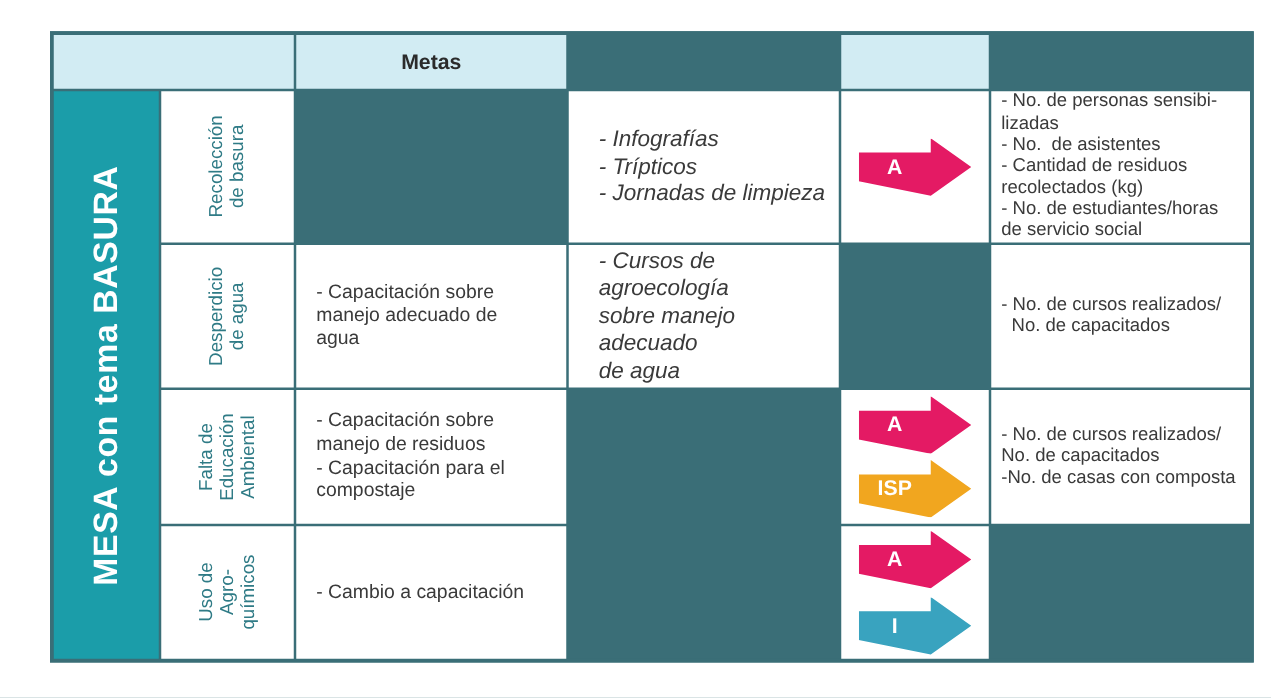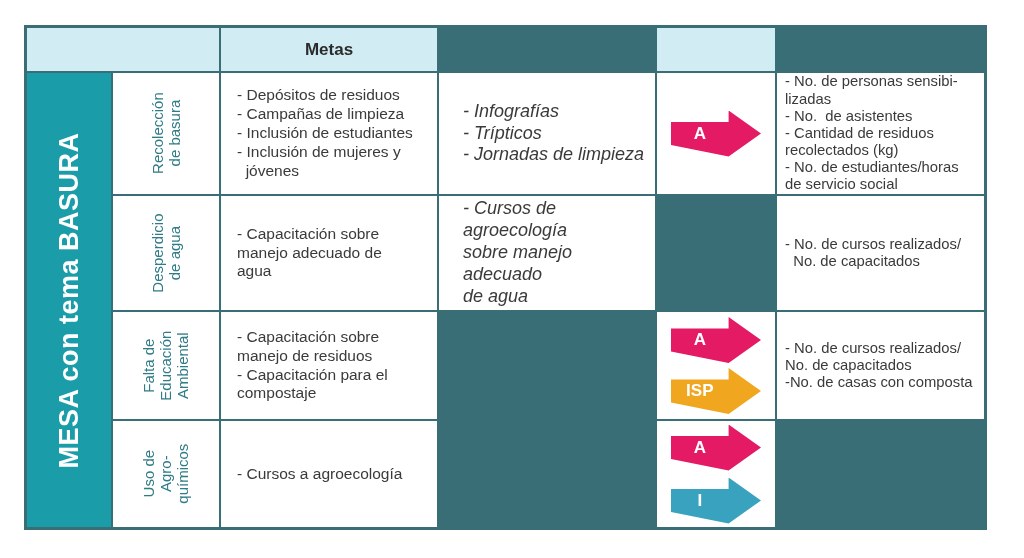--- a/index.html
+++ b/index.html
@@ -1,19 +1,19 @@
 <!DOCTYPE html>
 <html><head>
 <meta charset="utf-8">
 <style>
   html,body{margin:0;padding:0;background:#ffffff;width:1024px;height:558px;
     font-family:"Liberation Sans", sans-serif;}
   .stage{position:relative;width:1024px;height:558px;background:#ffffff;overflow:hidden;}
   .matrix{
-    position:absolute;left:24px;top:25px;
+    position:absolute;left:40px;top:25px;
     display:grid;
     grid-template-columns:84px 106px 216px 216px 118px 207px;
     grid-template-rows:43px 121px 114px 107px 106px;
     gap:2px;
     background:#3A6E77;
     border:3px solid #3A6E77;
   }
   .cell{background:#ffffff;display:flex;align-items:center;}
   .head{background:#D2ECF3;justify-content:center;font-weight:bold;
     font-size:17px;color:#2b2b2b;}
@@ -45,25 +45,20 @@
     <div class="cell head" style="grid-column:5;grid-row:1"></div>
 
     <div class="cell tealbar" style="grid-column:1;grid-row:2/6">
       <div class="vtitle">MESA con tema BASURA</div>
     </div>
 
     <div class="cell labelcell" style="grid-column:2;grid-row:2">
       <div class="vlabel">Recolección
 de basura</div>
     </div>
-    <div class="cell text metas" style="grid-column:3;grid-row:2">- Depósitos de residuos
-- Campañas de limpieza
-- Inclusión de estudiantes
-- Inclusión de mujeres y
-  jóvenes</div>
     <div class="cell text acciones" style="grid-column:4;grid-row:2">- Infografías
 - Trípticos
 - Jornadas de limpieza</div>
     <div class="cell arrowcell" style="grid-column:5;grid-row:2">
       <div class="arrow">
         <i class="shape" style="background: rgb(228, 26, 100);"></i>
         <span class="letter">A</span>
       </div>
     </div>
     <div class="cell text indic" style="grid-column:6;grid-row:2">- No. de personas sensibi-
@@ -108,21 +103,21 @@
     </div>
     <div class="cell text indic" style="grid-column:6;grid-row:4">- No. de cursos realizados/
 No. de capacitados
 -No. de casas con composta</div>
 
     <div class="cell labelcell" style="grid-column:2;grid-row:5">
       <div class="vlabel">Uso de
 Agro-
 químicos</div>
     </div>
-    <div class="cell text metas" style="grid-column:3;grid-row:5">- Cursos a agroecología</div>
+    <div class="cell text metas" style="grid-column:3;grid-row:5">- Cambio a capacitación</div>
     <div class="cell arrowcell" style="grid-column:5;grid-row:5;gap:7px;">
       <div class="arrow">
         <i class="shape" style="background: rgb(228, 26, 100);"></i>
         <span class="letter">A</span>
       </div>
       <div class="arrow">
         <i class="shape" style="background: rgb(57, 163, 191);"></i>
         <span class="letter">I</span>
       </div>
     </div>

